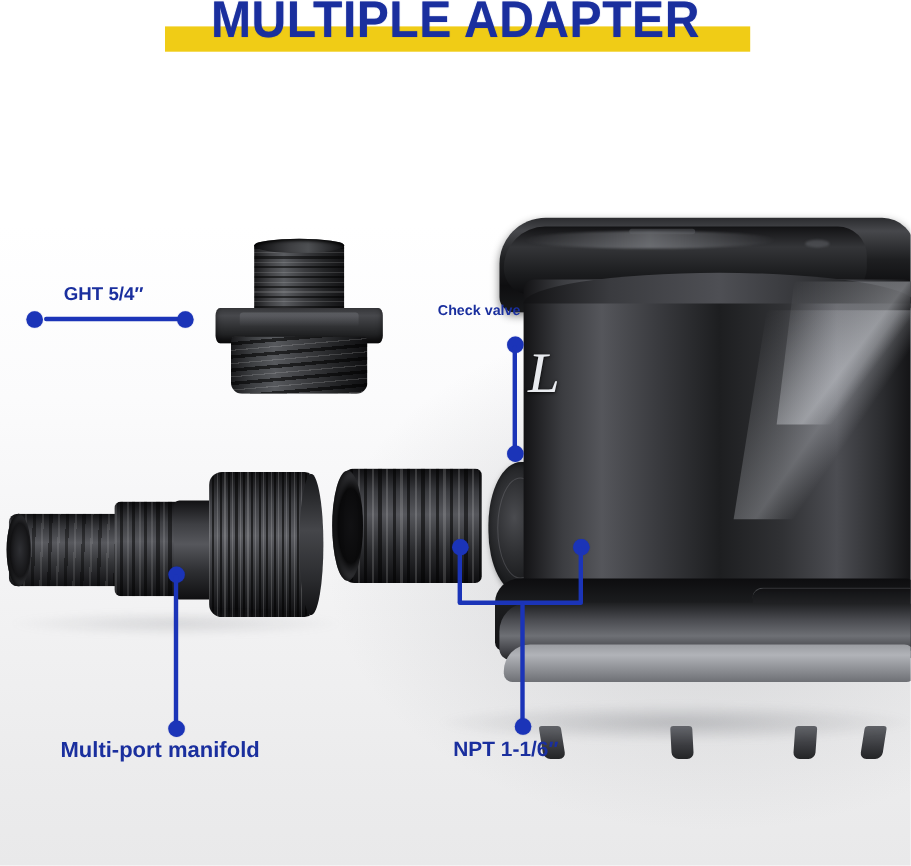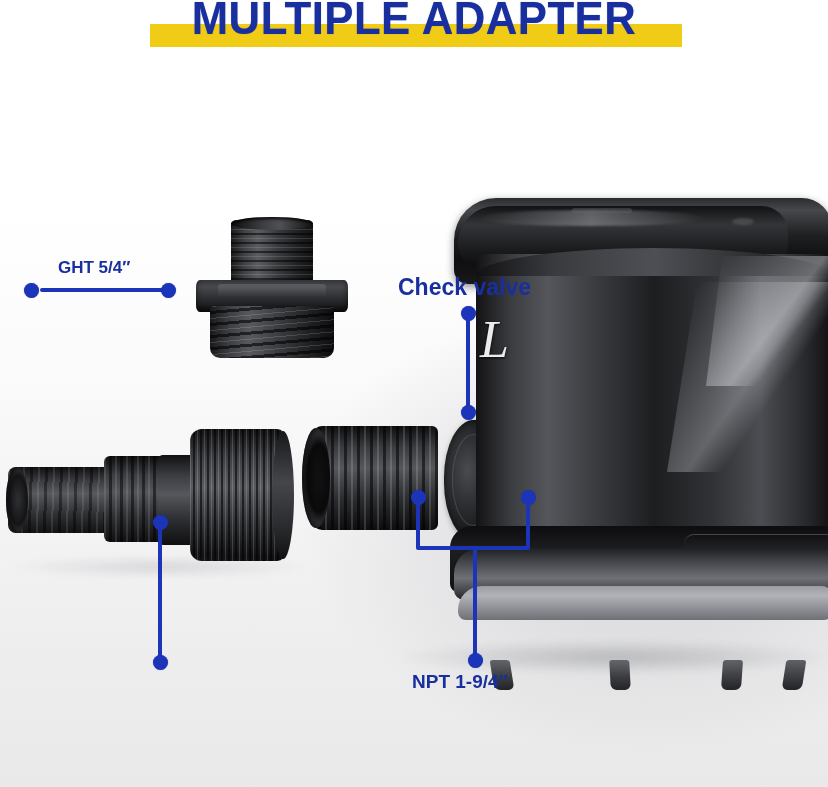--- a/index.html
+++ b/index.html
@@ -318,21 +318,21 @@
   .line-h{ position:absolute; height:4px; background:#1b34b8; border-radius:2px; }
   .line-v{ position:absolute; width:4px; background:#1b34b8; border-radius:2px; }
 
   
   #ght-label{ left:58px; top:258px; font-size:17px; }
   #ght-dot-left{ left:24px; top:283px; }
   #ght-line{ left:40px; top:288px; width:130px; }
   #ght-dot-right{ left:161px; top:283px; }
 
   
-  #cv-label{ left:398px; top:274px; font-size:23px;text-align:right; }
+  #cv-label{ left:398px; top:274px; font-size:13px;text-align:right; }
   #cv-dot-top{ left:461px; top:306px; }
   #cv-line{ left:466px; top:314px; height:98px; }
   #cv-dot-bottom{ left:461px; top:405px; }
 
   
   #mf-label{ left:55px; top:671px; font-size:20px; }
   #mf-dot-top{ left:153px; top:515px; }
   #mf-line{ left:158px; top:522px; height:140px; }
   #mf-dot-bottom{ left:153px; top:655px; }
 
@@ -424,23 +424,24 @@
   <div class="dot" id="ght-dot-right"></div>
 
   <div class="callout-label" id="cv-label">Check valve</div>
   <div class="dot" id="cv-dot-top"></div>
   <div class="line-v" id="cv-line"></div>
   <div class="dot" id="cv-dot-bottom"></div>
 
   <div class="dot" id="mf-dot-top"></div>
   <div class="line-v" id="mf-line"></div>
   <div class="dot" id="mf-dot-bottom"></div>
+  <div class="callout-label" id="mf-label">Multi-port manifold</div>
 
   <div class="dot" id="npt-dot-left"></div>
   <div class="dot" id="npt-dot-right"></div>
   <div class="line-v" id="npt-leg-left"></div>
   <div class="line-v" id="npt-leg-right"></div>
   <div class="line-h" id="npt-bar"></div>
   <div class="line-v" id="npt-stem"></div>
   <div class="dot" id="npt-dot-bottom"></div>
-  <div class="callout-label" id="npt-label">NPT 1-9/4″</div>
+  <div class="callout-label" id="npt-label">NPT 1-1/6″</div>
 
 </div>
 
 </body></html>

